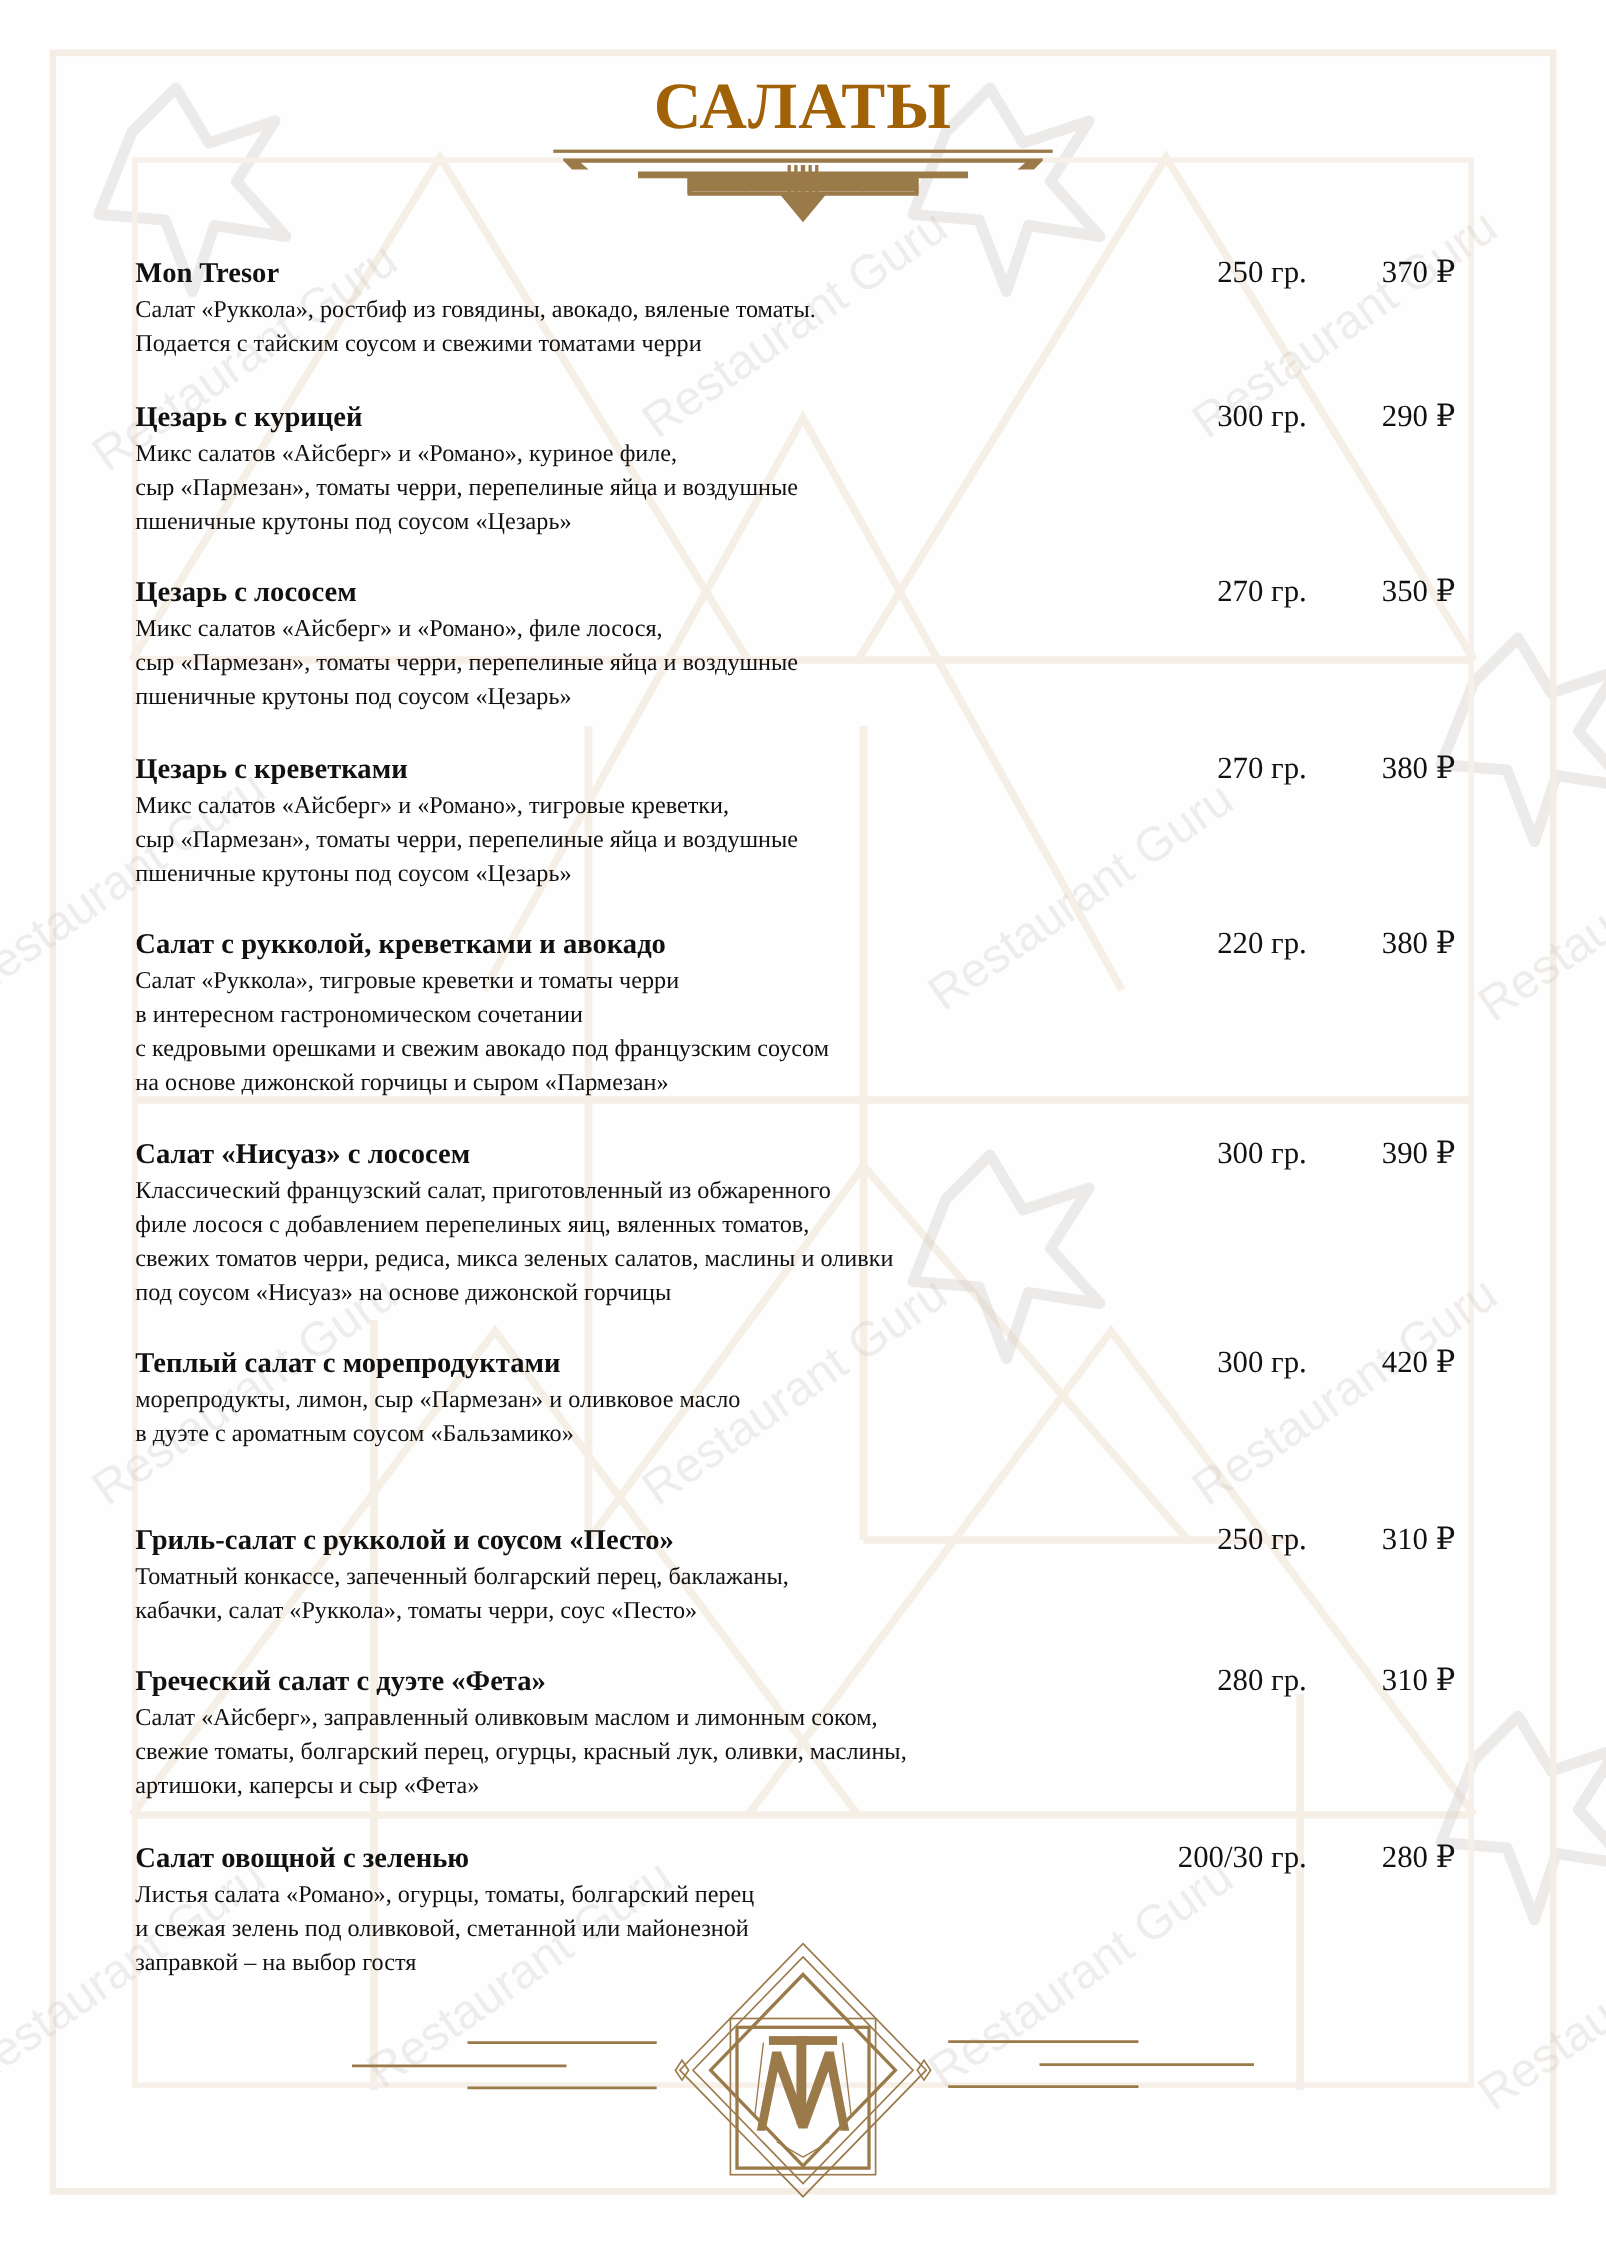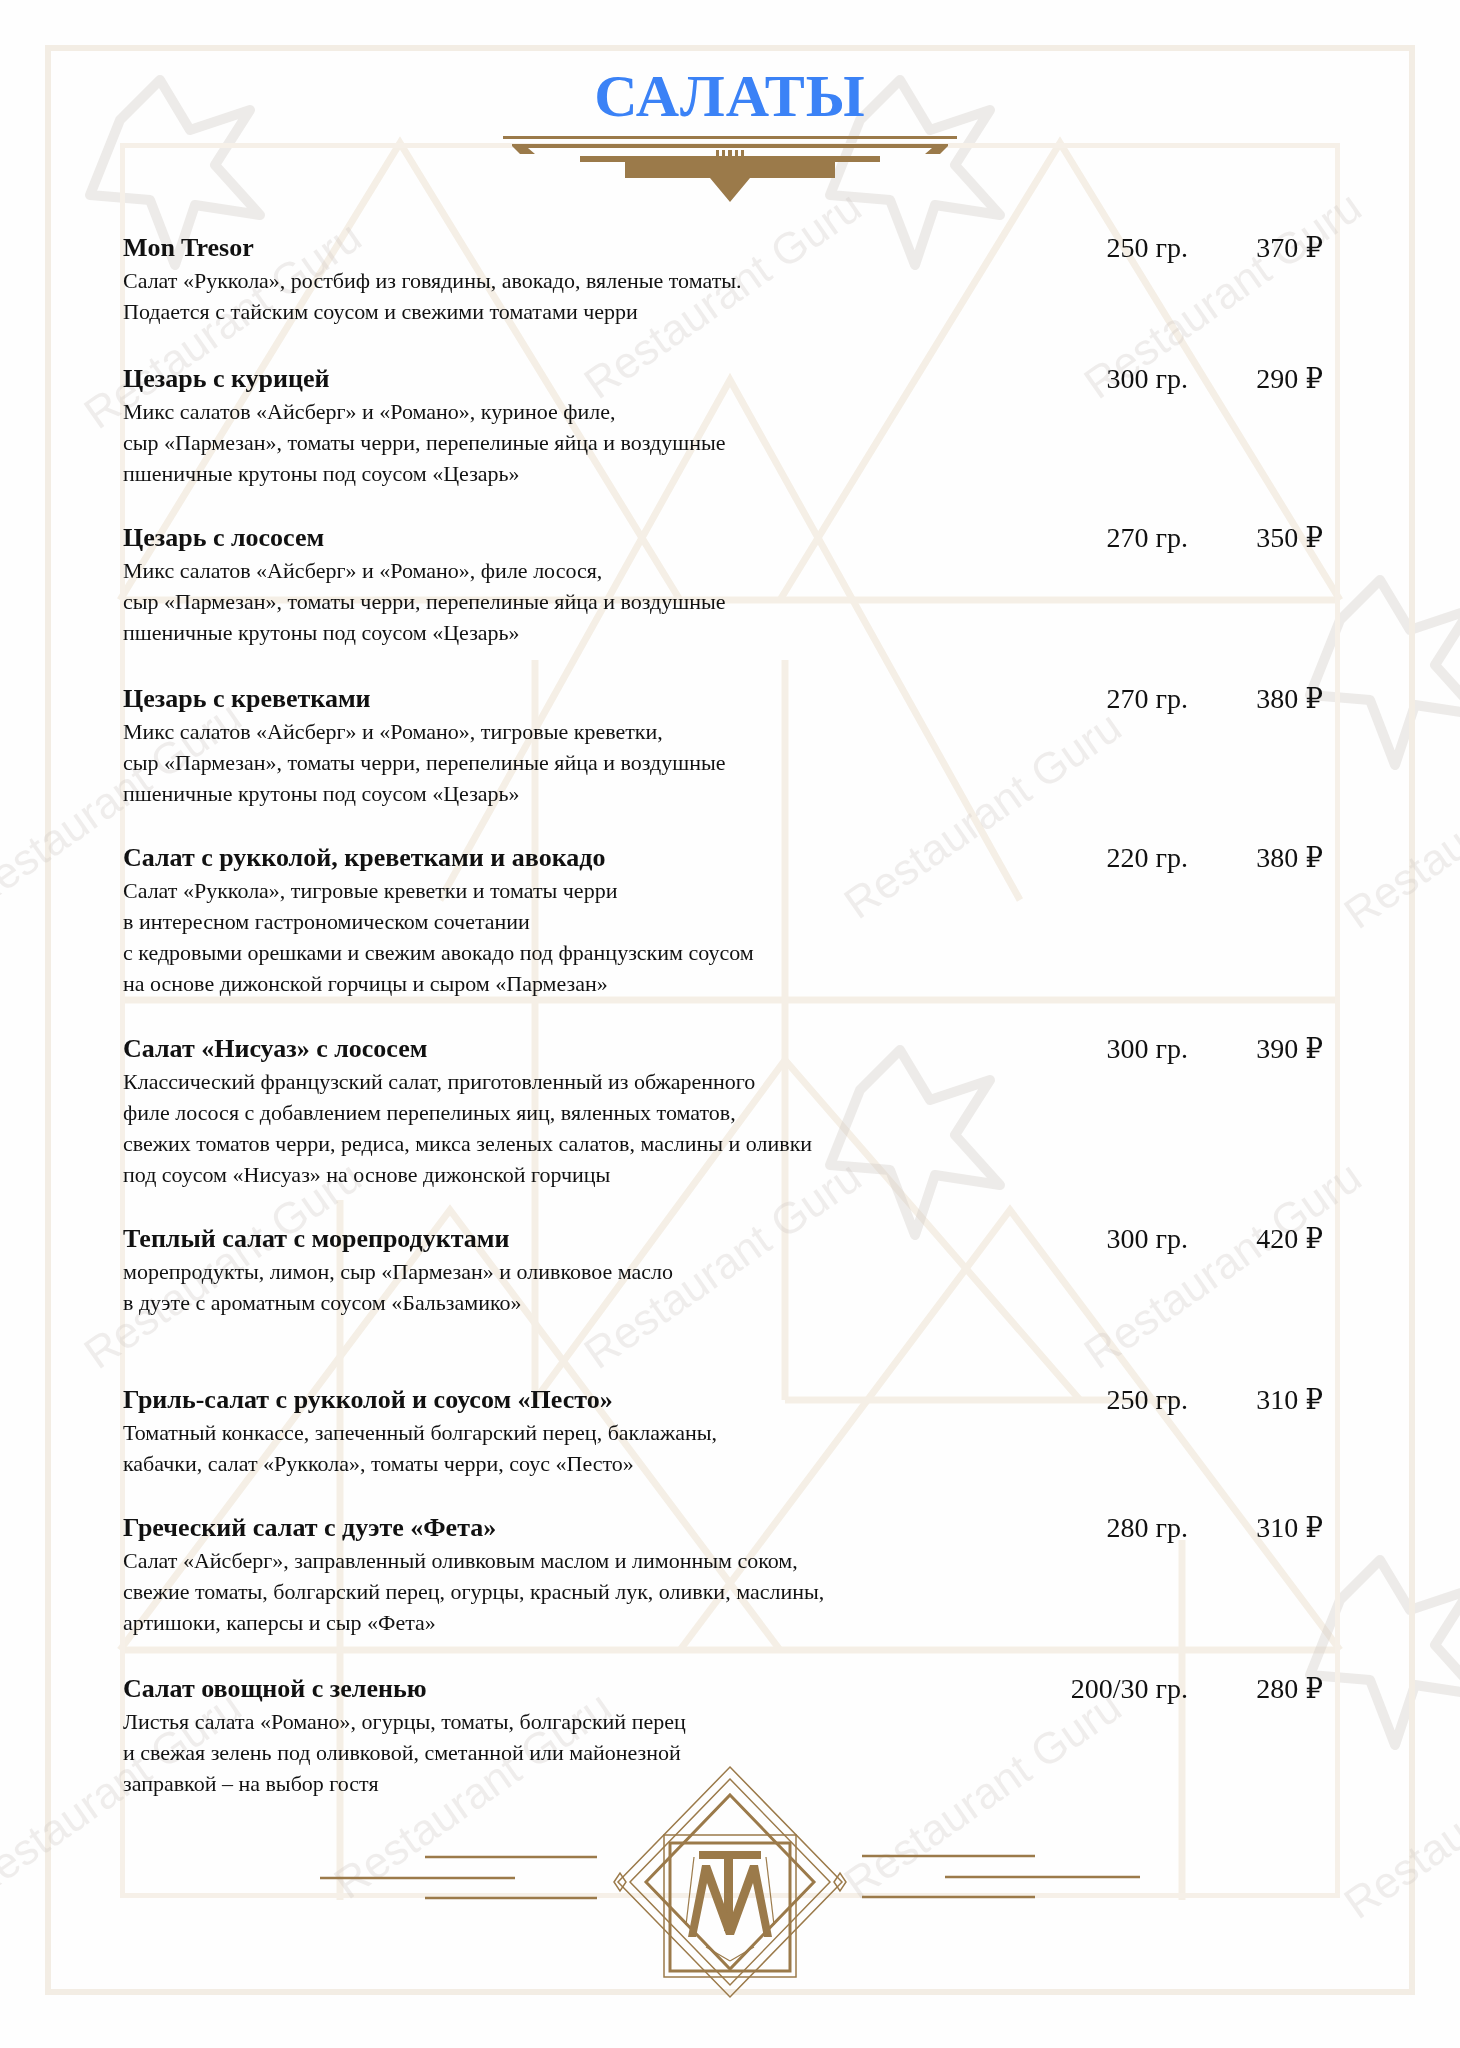--- a/index.html
+++ b/index.html
@@ -6,21 +6,21 @@
   body { width:1460px; height:2048px; background:#fefefe; position:relative; overflow:hidden;
          font-family:"Liberation Serif","DejaVu Serif",serif; color:#111; }
   .frame-outer { position:absolute; left:45px; top:45px; width:1370px; height:1950px;
                  border:6px solid #f3ede4; box-sizing:border-box; }
   .frame-inner { position:absolute; left:120px; top:143px; width:1220px; height:1755px;
                  border:5px solid #f6f0e8; box-sizing:border-box; }
   .bg-pattern { position:absolute; left:0; top:0; width:1460px; height:2048px; }
   .watermark { position:absolute; font-family:"Liberation Sans","DejaVu Sans",sans-serif; font-size:44px;
                color:rgba(200,195,190,0.28); transform:rotate(-35deg); white-space:nowrap; pointer-events:none; }
   .title { position:absolute; left:0; width:1460px; top:62px; text-align:center;
-           font-size:60px; font-weight:bold; color:#3b82f6; letter-spacing:1px; }
+           font-size:60px; font-weight:bold; color:#a16207; letter-spacing:1px; }
   .ornament { position:absolute; left:500px; top:132px; width:460px; height:72px; }
   .item { position:absolute; left:123px; width:1220px; }
   .item-name { font-size:26px; font-weight:bold; line-height:34px; }
   .item-desc { font-size:22px; line-height:31px; }
   .item-weight { position:absolute; top:0; right:155px; font-size:28px; line-height:34px; text-align:right; }
   .item-price { position:absolute; top:0; right:20px; font-size:28px; font-weight:normal; line-height:34px; text-align:right; }
   .logo { position:absolute; left:610px; top:1765px; width:240px; height:235px; }
 </style>
 </head>
 <body>

